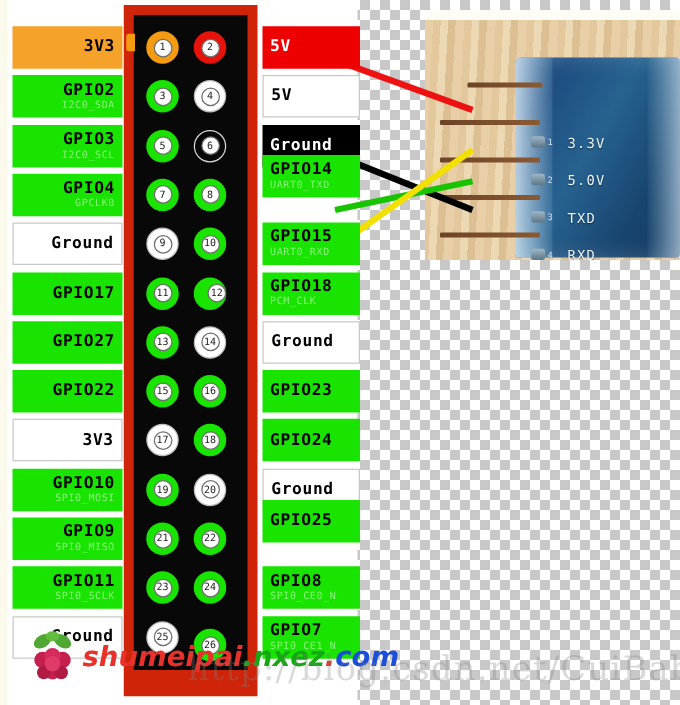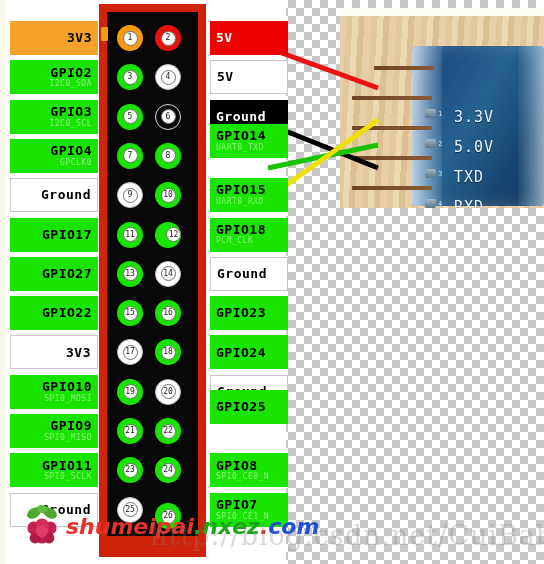--- a/index.html
+++ b/index.html
@@ -100,21 +100,21 @@
   .module-gloss2 {
     position: absolute;
     right: 0; top: 0;
     width: 26px; height: 160px;
     background: linear-gradient(270deg, rgba(225,242,255,0.55), rgba(150,195,228,0.05));
   }
   .mod-label {
     position: absolute;
     left: 42px;
     color: #e9f3fb;
-    font-size: 15px;
+    font-size: 11px;
     letter-spacing: 1px;
     font-family: "DejaVu Sans Mono", monospace;
     text-shadow: 0 1px 1px rgba(0,0,0,0.55);
   }
   .mod-pad {
     position: absolute;
     left: 13px;
     width: 11px;
     height: 9px;
     background: linear-gradient(180deg,#9fb6c6,#5d7787);
@@ -410,21 +410,21 @@
       </div>
       <div class="chip chip-right c-green" style="top: 296.1px;">
         <div class="main">GPIO23</div>
       </div>
       <div class="chip chip-right c-green" style="top: 335.4px;">
         <div class="main">GPIO24</div>
       </div>
       <div class="chip chip-right c-white" style="top: 374.7px;">
         <div class="main">Ground</div>
       </div>
-      <div class="chip chip-right c-green" style="top: 390px; justify-content: center;">
+      <div class="chip chip-right c-green" style="top: 400px; justify-content: center;">
         <div class="main">GPIO25</div>
       </div>
       <div class="chip chip-right c-green" style="top: 453.3px;">
         <div class="main">GPIO8</div>
         <div class="sub">SPI0_CE0_N</div>
       </div>
       <div class="chip chip-right c-green" style="top: 492.6px;">
         <div class="main">GPIO7</div>
         <div class="sub">SPI0_CE1_N</div>
       </div>

